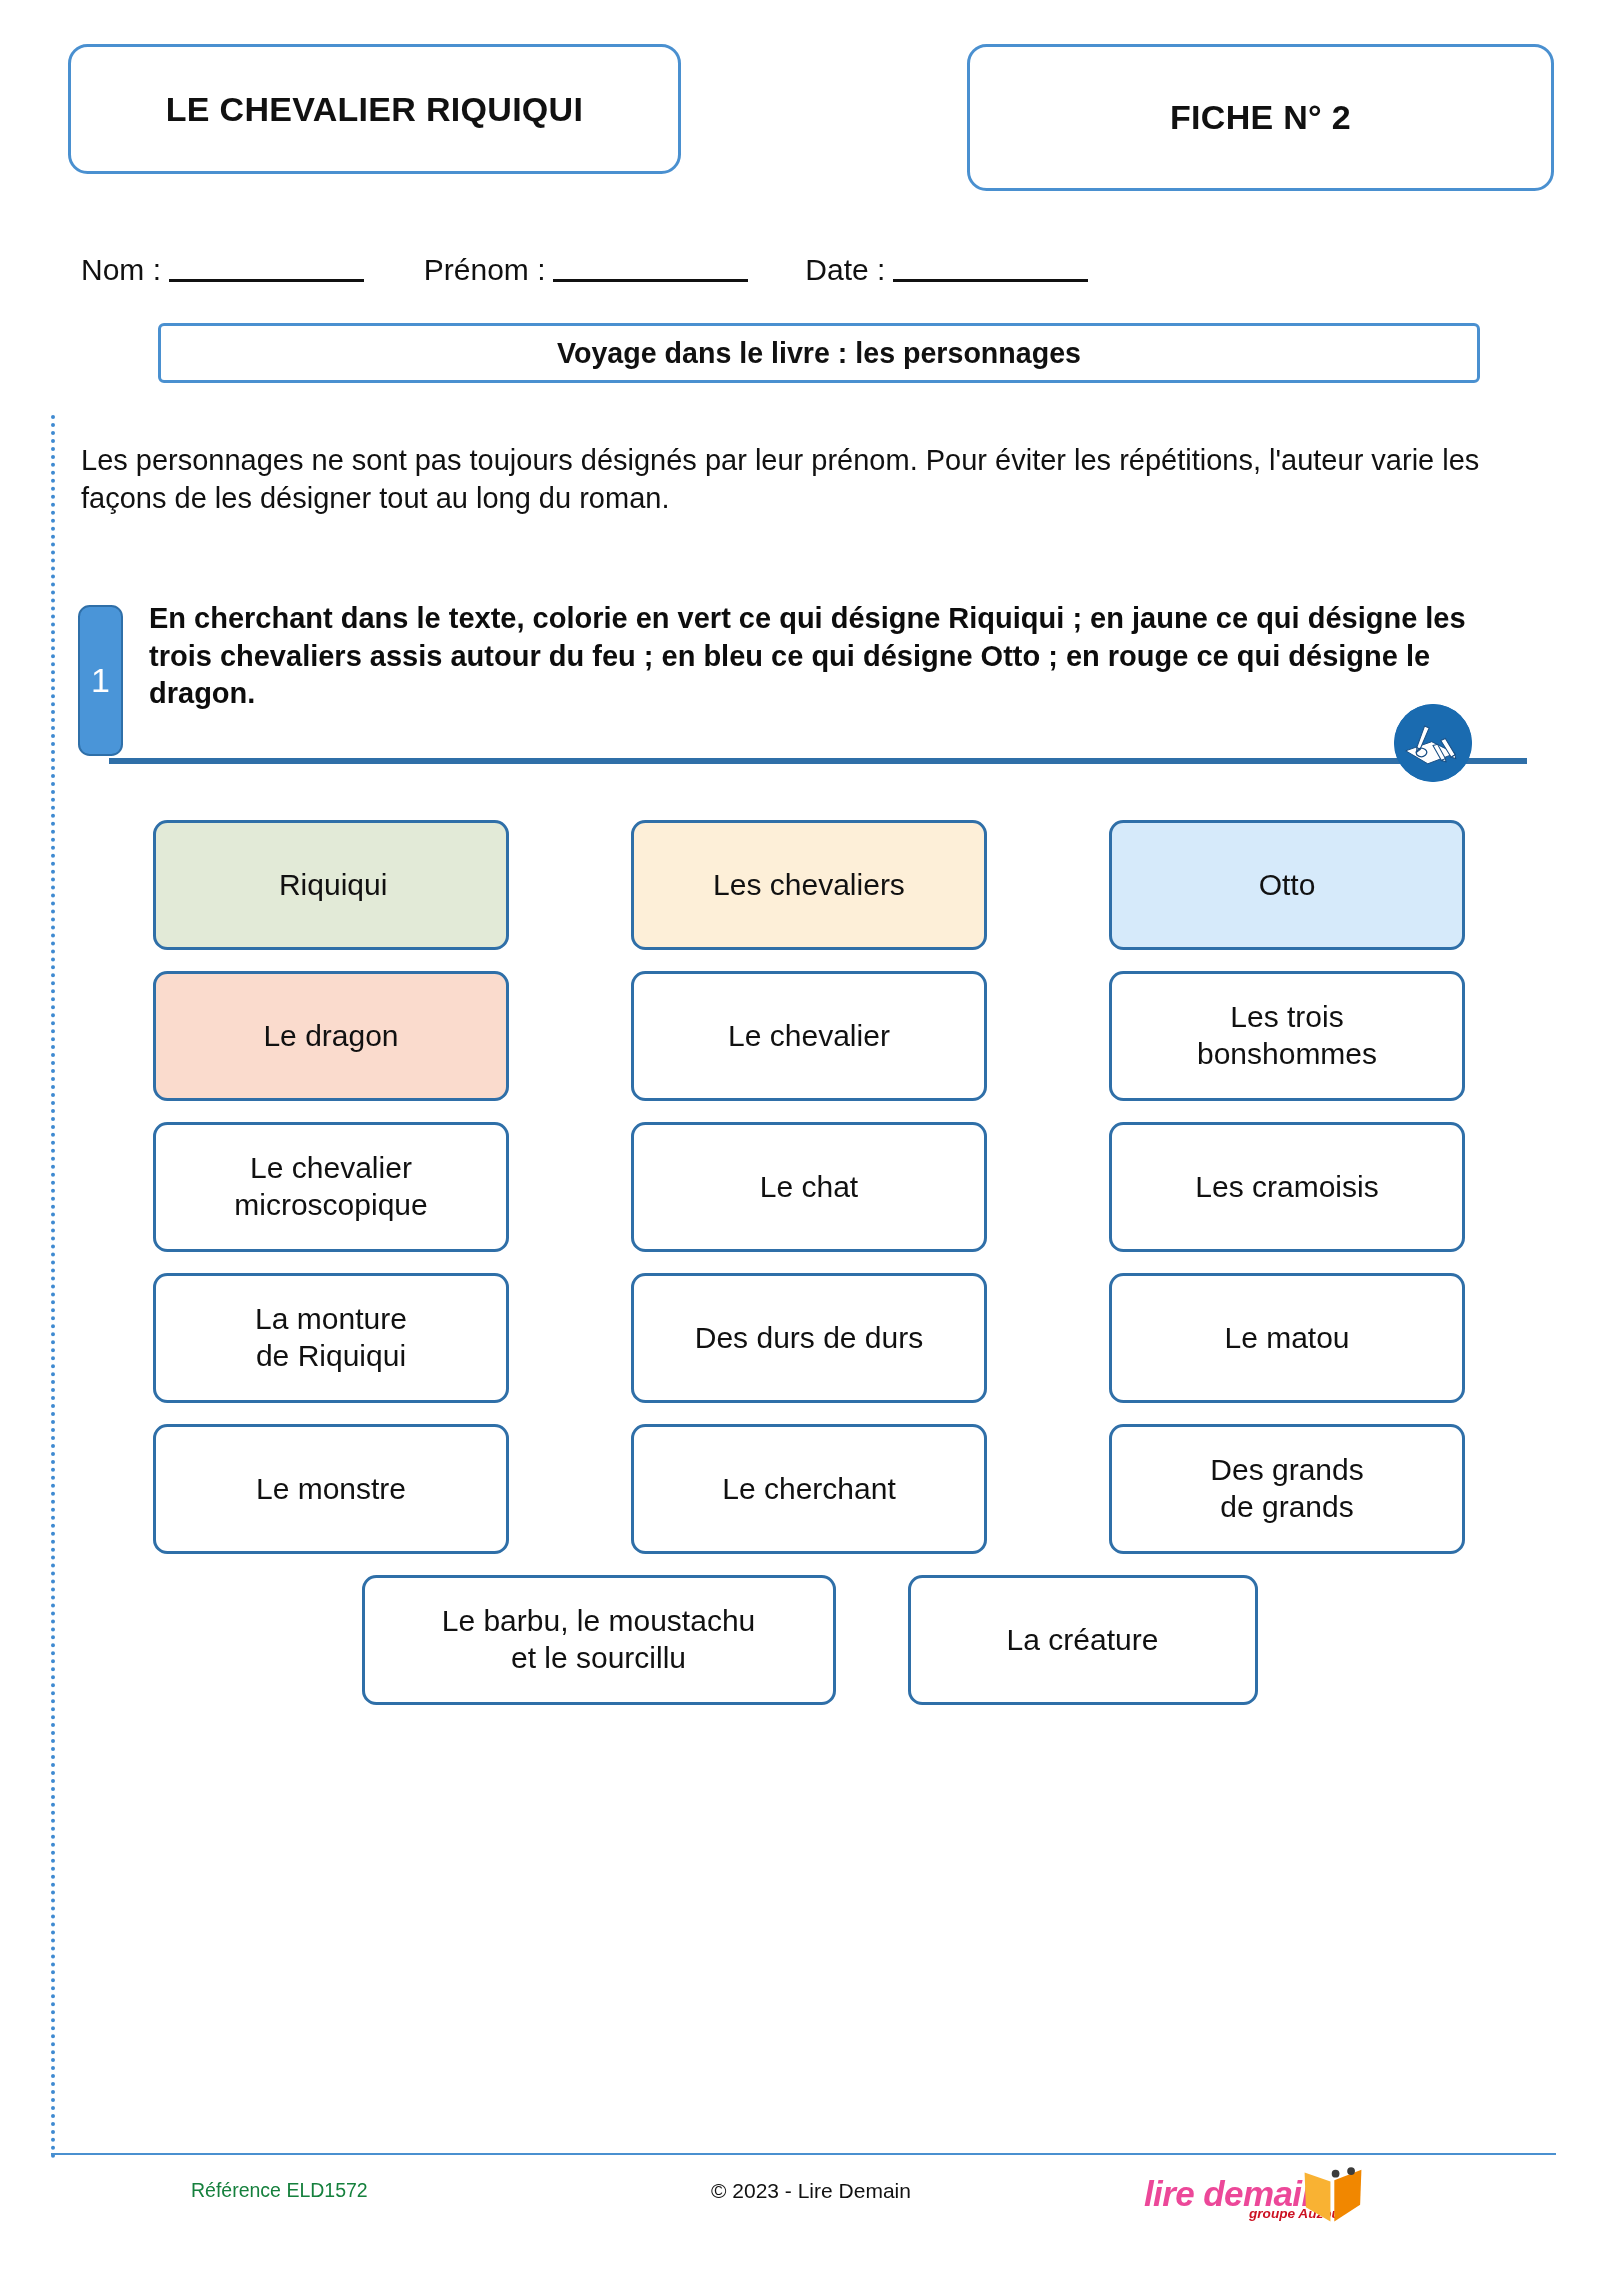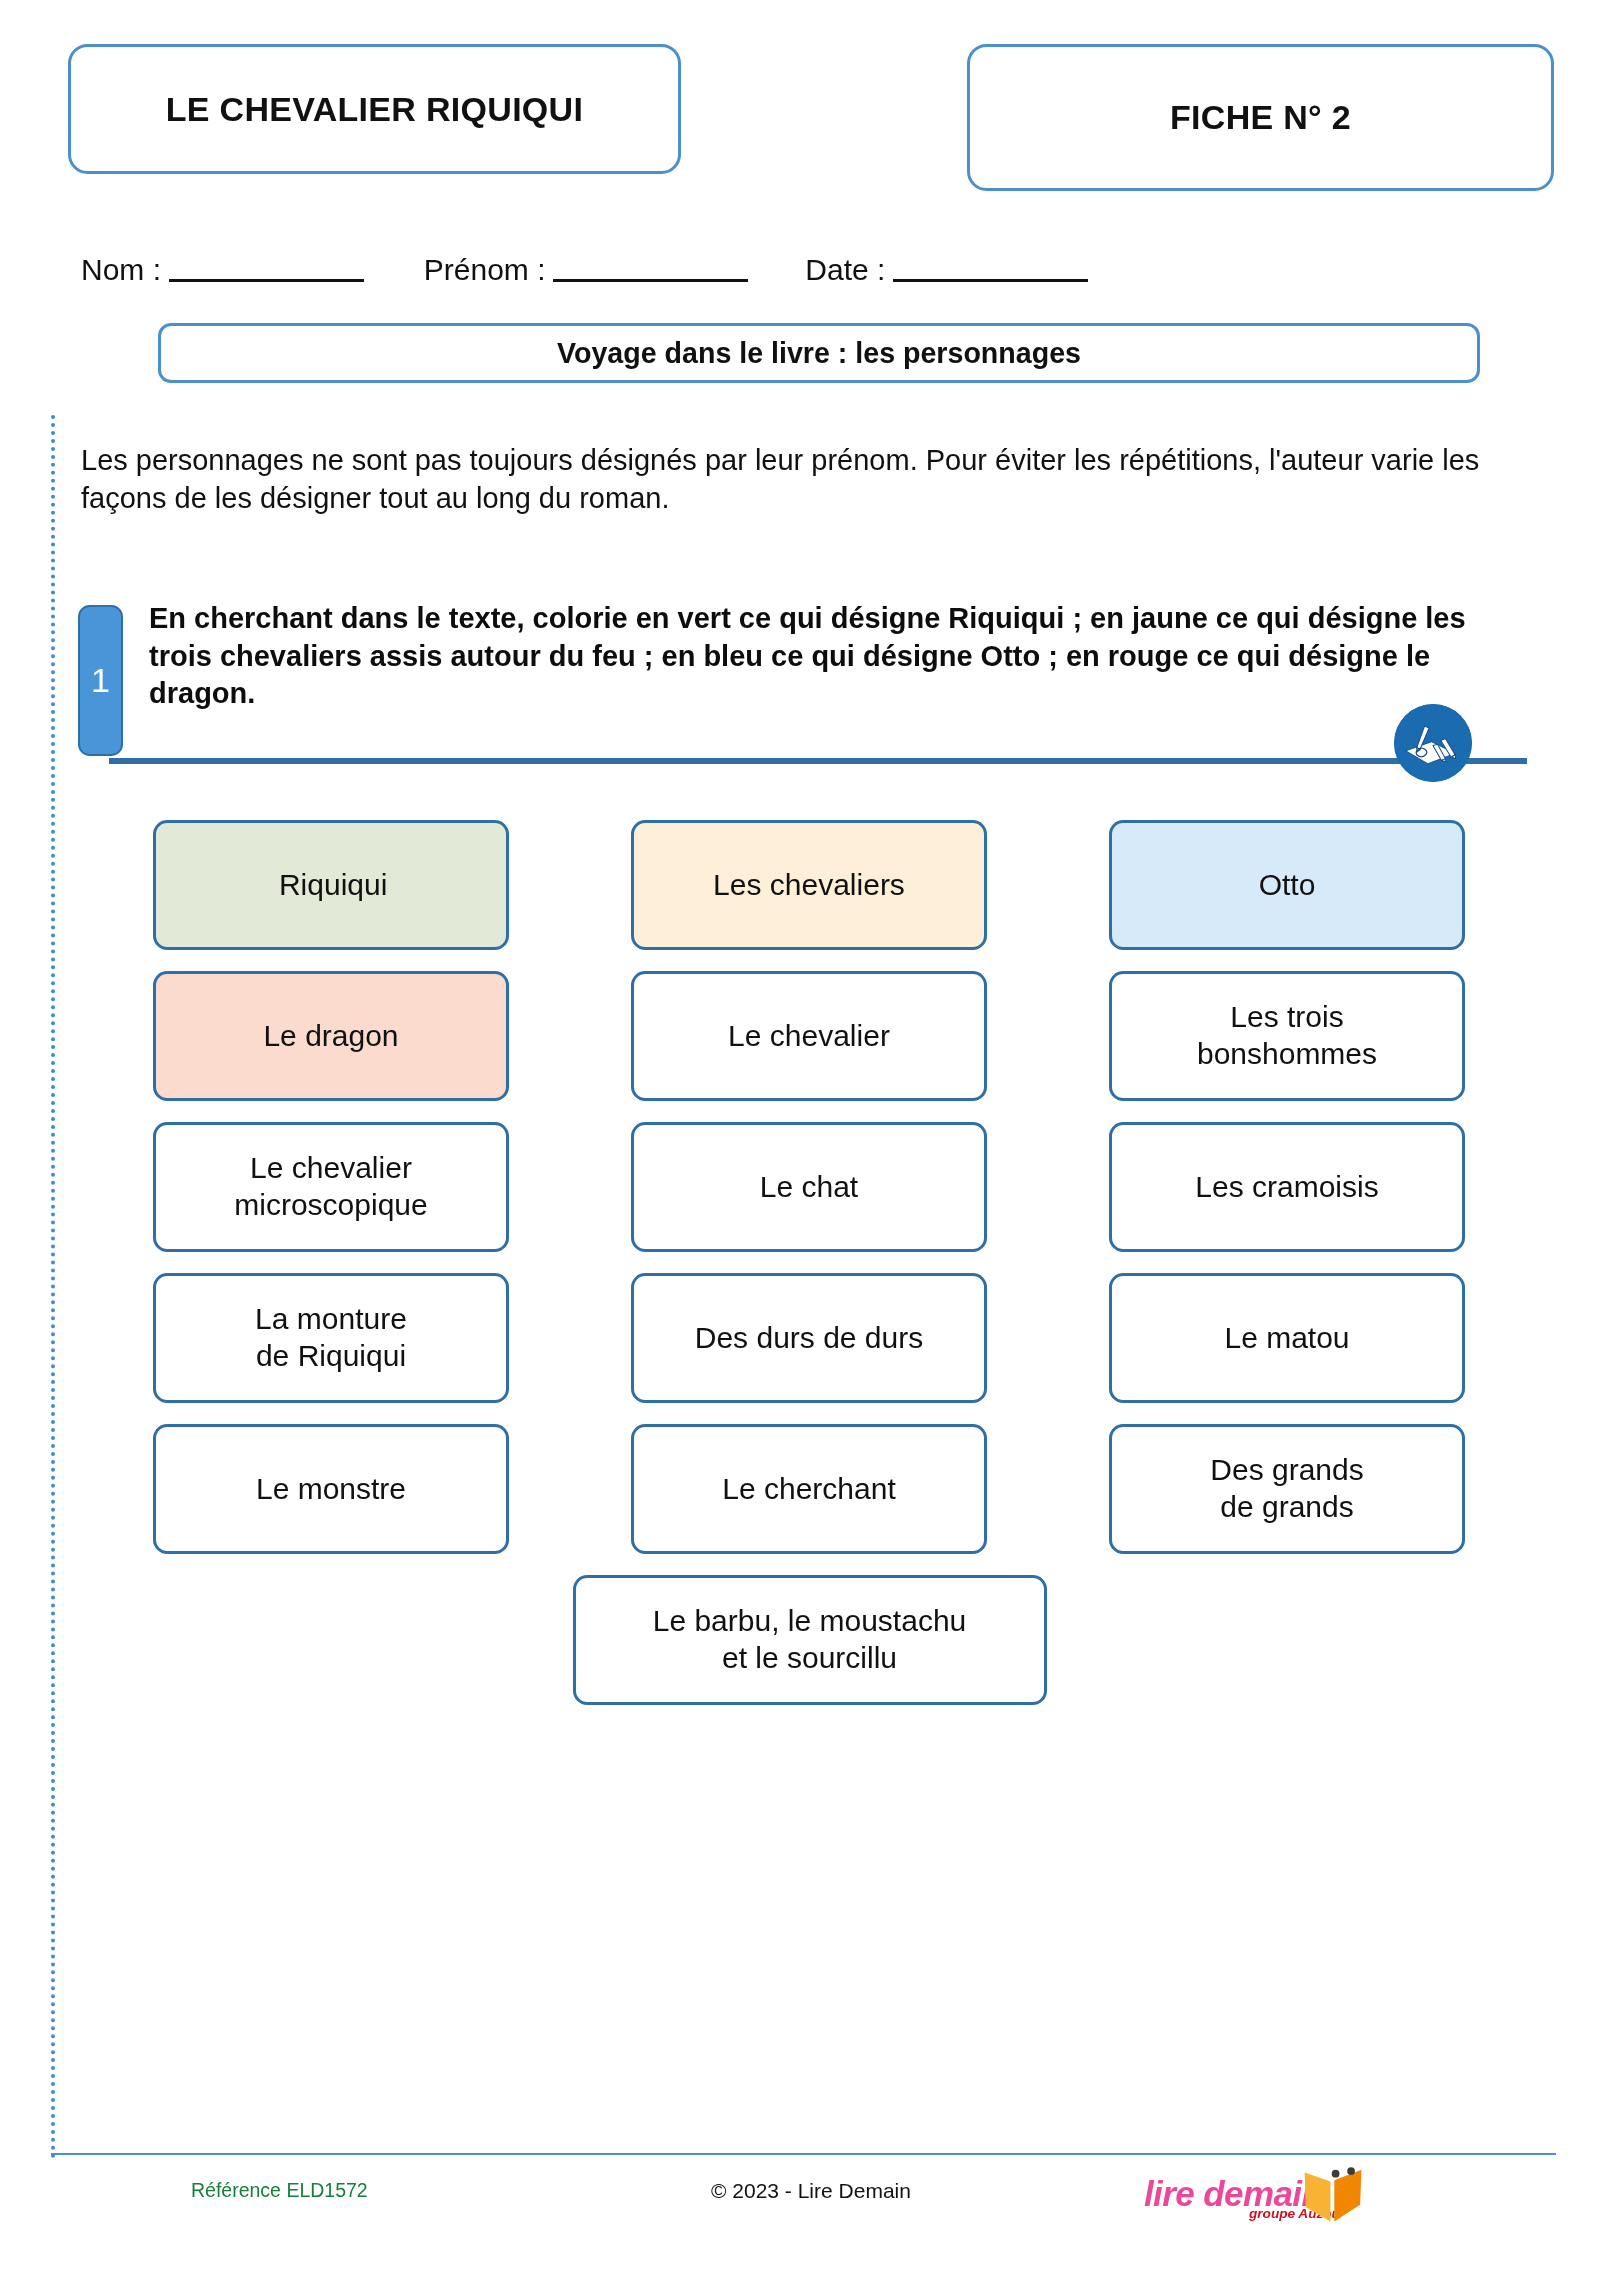--- a/index.html
+++ b/index.html
@@ -90,21 +90,21 @@
   .sp-b { width: 57px; }
 
   
   .subtitle-banner {
     position: absolute;
     left: 158px;
     top: 323px;
     width: 1322px;
     height: 60px;
     border: 3.2px solid #4a90d0;
-    border-radius: 13px;
+    border-radius: 6px;
     background: #ffffff;
     display: flex;
     align-items: center;
     justify-content: center;
   }
   .subtitle-text {
     font-size: 28.6px;
     font-weight: bold;
     color: #111111;
     font-family: "Liberation Sans Narrow", "Liberation Sans", sans-serif;
@@ -444,20 +444,25 @@
     </div>
   </div>
 
   <div class="grid-row last-row">
     <div class="cell-free">
       <div class="word-box wide">
         <span class="word-text">Le barbu, le moustachu
 et le sourcillu</span>
       </div>
     </div>
+    <div class="cell-free">
+      <div class="word-box small">
+        <span class="word-text">La créature</span>
+      </div>
+    </div>
   </div>
 
 </div>
 
 <div class="footer-rule"></div>
 <div class="footer">
   <span class="footer-ref">Référence ELD1572</span>
   <span class="footer-copy">© 2023 - Lire Demain</span>
   <div class="footer-logo">
     <span class="logo-wordmark">lire demain</span>

